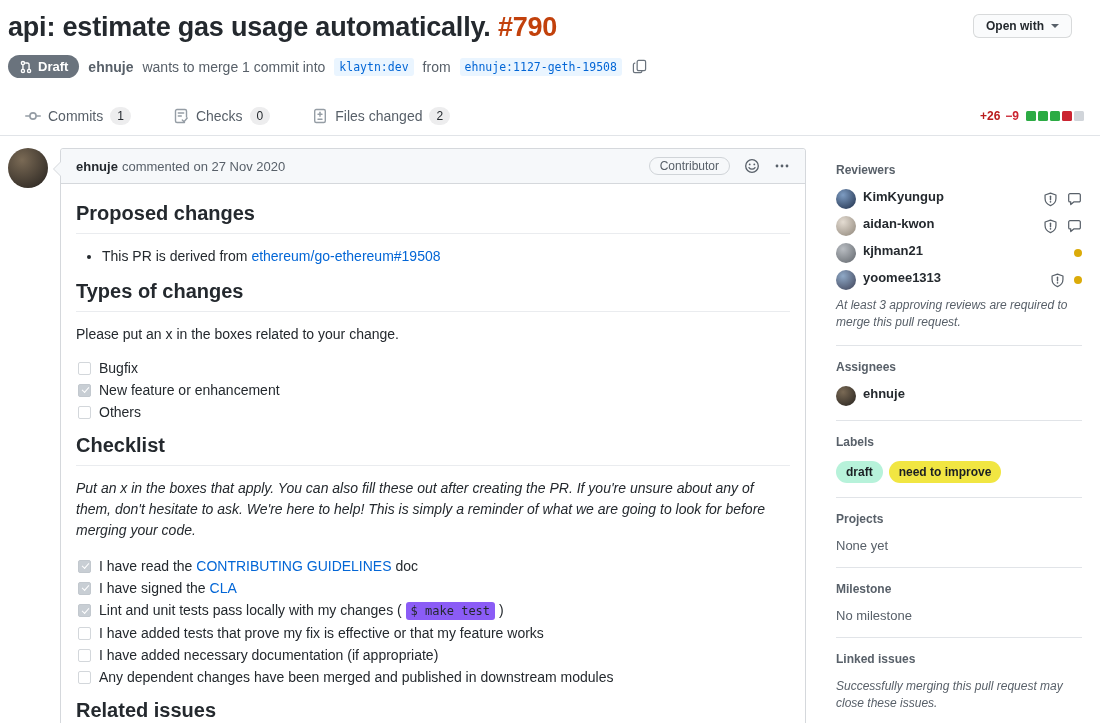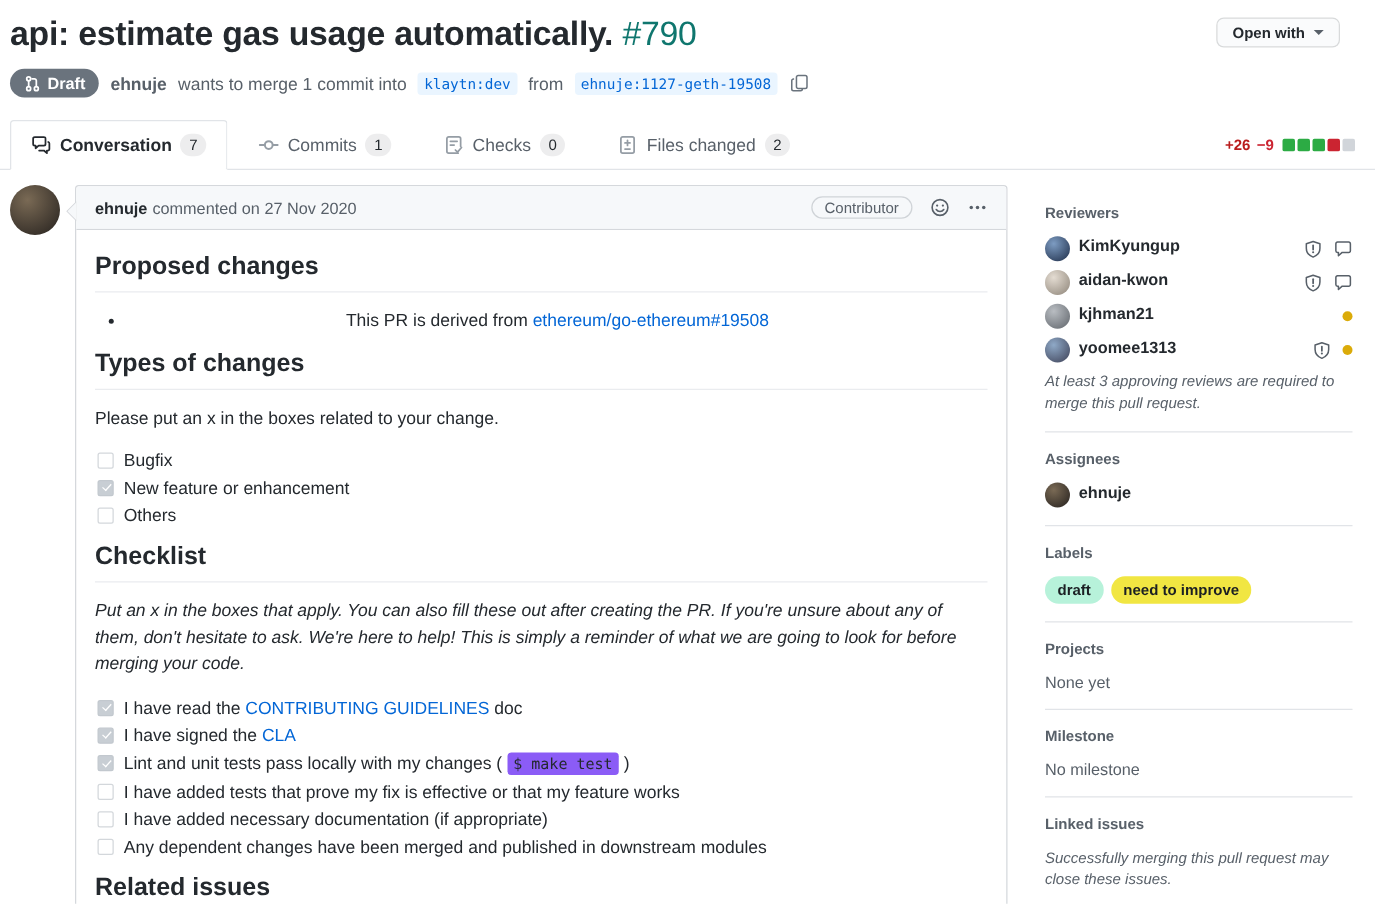--- a/index.html
+++ b/index.html
@@ -6,21 +6,21 @@
   html,body { width:1100px; height:723px; }
   body {
     font-family: "Liberation Sans", sans-serif;
     background:#ffffff; color:#24292e; overflow:hidden; position:relative;
   }
   .page { width:1100px; height:723px; overflow:hidden; }
 
   
   .header { padding:10px 16px 0 8px; position:relative; }
   .title { font-size:27px; font-weight:600; line-height:34px; letter-spacing:-0.2px; }
-  .issue-num { color:#0f766e; font-weight:400; }
+  .issue-num { color:#c2410c; font-weight:700; }
   .btn-open {
     position:absolute; right:28px; top:14px;
     display:inline-flex; align-items:center; gap:7px;
     background:#fafbfc; border:1px solid rgba(27,31,35,0.15); border-radius:6px;
     padding:4px 12px; font-size:12px; font-weight:600; color:#24292e; cursor:pointer;
     font-family:"Liberation Sans", sans-serif;
   }
   .caret-down { width:0; height:0; border-left:4px solid transparent; border-right:4px solid transparent; border-top:4px solid #586069; }
   .meta-row { display:flex; align-items:center; gap:9px; margin-top:11px; font-size:14px; color:#586069; }
   .draft-pill {
@@ -97,21 +97,21 @@
 
   
   .comment-body { padding:15px; font-size:14px; line-height:21px; }
   .comment-body h2 {
     font-size:20px; font-weight:600; color:#24292e;
     padding-bottom:7px; border-bottom:1px solid #eaecef;
     margin:10px 0 12px 0; line-height:25px;
   }
   .comment-body h2:first-child { margin-top:2px; }
   ul.md-list { padding-left:26px; margin-bottom:12px; }
-  ul.md-list li { margin-bottom:2px;text-align:center; }
+  ul.md-list li { margin-bottom:2px; }
   a.md-link { color:#0366d6; text-decoration:none; }
   p.md-p { margin-bottom:12px; }
   .md-italic { font-style:italic; margin-bottom:14px; line-height:21px; }
   ul.task-list { list-style:none; padding-left:2px; margin-bottom:10px; }
   ul.task-list li { display:flex; align-items:center; gap:8px; line-height:22px; }
   .cb {
     width:13px; height:13px; border:1px solid #d3d7db; border-radius:2px;
     background:#fff; flex:none; position:relative; display:inline-block;
   }
   .cb.checked { background:#c8ced4; border-color:#c2c8ce; }
@@ -174,28 +174,20 @@
         <svg class="oct" width="15" height="15" viewBox="0 0 16 16" fill="none" stroke="#6a737d" stroke-width="1.3" stroke-linejoin="round">
           <rect x="5.5" y="1.5" width="9" height="11" rx="1.5"></rect>
           <path d="M3.5 4.5H3a1.5 1.5 0 0 0-1.5 1.5v7A1.5 1.5 0 0 0 3 14.5h6a1.5 1.5 0 0 0 1.5-1.5v-0.5"></path>
         </svg>
       </button>
     </div>
   </div>
 
   <nav class="tabs">
     <div style="display:flex;align-items:stretch;" id="tab-list">
-        <div class="tab active">
-          <svg class="oct" width="16" height="16" viewBox="0 0 16 16" fill="none" stroke="#24292e" stroke-width="1.4" stroke-linejoin="round" stroke-linecap="round">
-    <path d="M1.5 2.9a1.3 1.3 0 0 1 1.3-1.3h7.3a1.3 1.3 0 0 1 1.3 1.3v4.3a1.3 1.3 0 0 1-1.3 1.3H5.9L3.5 10.6V8.5h-0.7a1.3 1.3 0 0 1-1.3-1.3z"></path>
-    <path d="M13.6 5.6a1.3 1.3 0 0 1 0.9 1.2v4.3a1.3 1.3 0 0 1-1.3 1.3h-0.7v2.1l-2.4-2.1H6.3"></path>
-  </svg>
-          <span>Conversation</span>
-          <span class="counter">7</span>
-        </div>
         <div class="tab">
           <svg class="oct" width="16" height="16" viewBox="0 0 16 16" fill="none" stroke="#959da5" stroke-width="1.6" stroke-linecap="round">
     <line x1="0.8" y1="8" x2="4.5" y2="8"></line>
             <circle cx="8" cy="8" r="3.1"></circle>
             <line x1="11.5" y1="8" x2="15.2" y2="8"></line>
   </svg>
           <span>Commits</span>
           <span class="counter">1</span>
         </div>
         <div class="tab">

